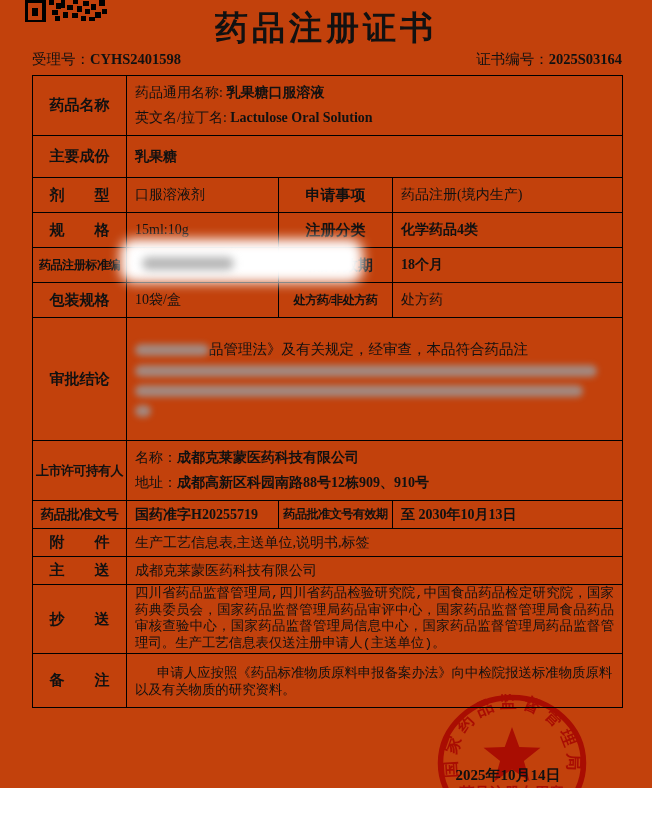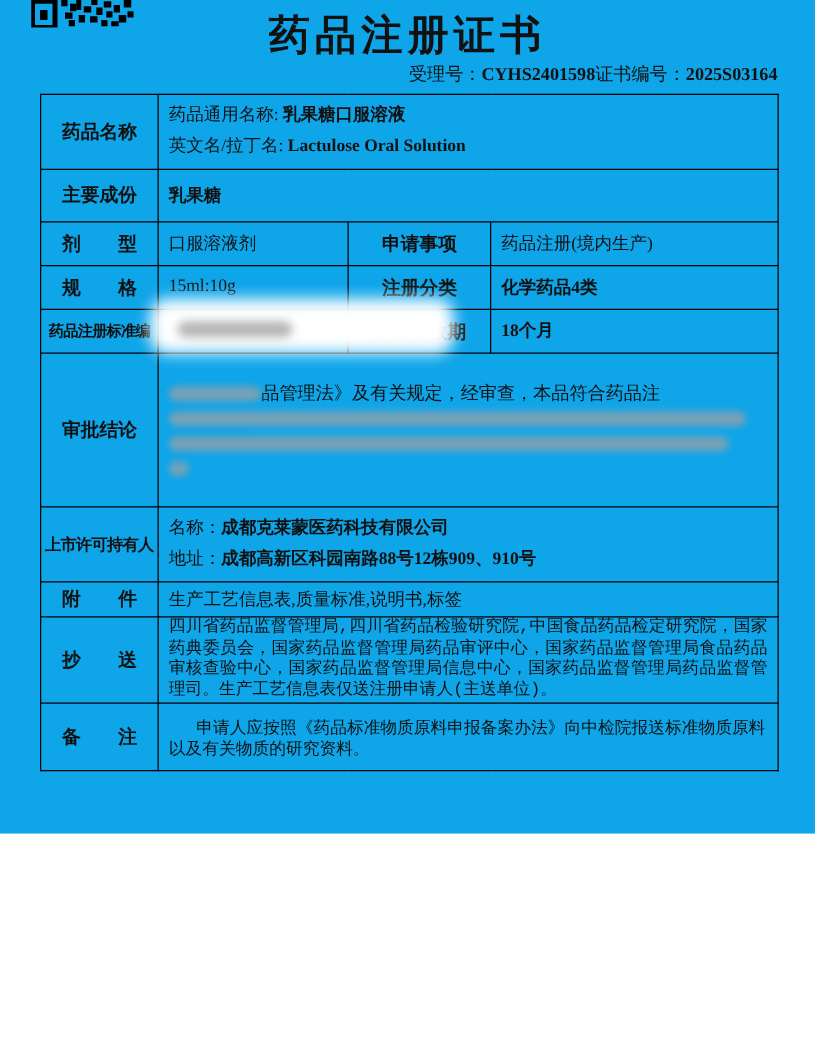--- a/index.html
+++ b/index.html
@@ -1,26 +1,26 @@
 <!DOCTYPE html>
 <html><head>
 <meta charset="utf-8">
 <style>
   html,body{margin:0;padding:0;background:#fff;}
   .page{
-    position:relative;width:652px;height:667px;background:#0ea5e9;overflow:hidden;
+    position:relative;width:652px;height:788px;background:#c2410c;overflow:hidden;
     font-family:"Liberation Serif","DejaVu Serif",serif;color:#111;
   }
   
   .qr{position:absolute;left:25px;top:0;}
   .title{
     position:absolute;left:0;top:6px;width:100%;text-align:center;
     font-size:33px;font-weight:bold;letter-spacing:4px;margin:0;
   }
-  .meta{position:absolute;left:32px;top:50px;width:590px;font-size:14.5px;text-align:right;}
+  .meta{position:absolute;left:32px;top:50px;width:590px;font-size:14.5px;}
   .meta .right{float:right;}
   .meta .num{font-weight:600;}
   
   table.cert{
     position:absolute;left:32px;top:75px;width:590px;
     border-collapse:collapse;table-layout:fixed;
   }
   td{border:1.6px solid #000;padding:1px 8px;font-size:14px;vertical-align:middle;overflow:hidden;}
   td.lbl{font-weight:bold;text-align:center;font-size:15px;padding:1px 2px;}
   td.lbl-sm{font-size:12.2px;letter-spacing:-0.6px;white-space:nowrap;}
@@ -120,46 +120,62 @@
       <td class="b">化学药品4类</td>
     </tr>
 
     <tr class="r5">
       <td class="lbl lbl-sm">药品注册标准编</td>
       <td></td>
       <td class="lbl">药品有效期</td>
       <td class="b">18个月</td>
     </tr>
 
+    <tr class="r6">
+      <td class="lbl">包装规格</td>
+      <td>10袋/盒</td>
+      <td class="lbl lbl-sm">处方药/非处方药</td>
+      <td>处方药</td>
+    </tr>
 
     <tr class="r7">
       <td class="lbl">审批结论</td>
       <td colspan="3" class="concl">
         <div class="ln"><span class="strip" style="width:74px"></span><span class="frag">品管理法》及有关规定，经审查，本品符合药品注</span></div>
         <div class="ln"><span class="strip" style="width:462px"></span></div>
         <div class="ln"><span class="strip" style="width:448px"></span></div>
         <div class="ln"><span class="strip" style="width:16px"></span></div>
       </td>
     </tr>
 
     <tr class="r8">
       <td class="lbl lbl-sm" style="font-size:13px">上市许可持有人</td>
       <td colspan="3" class="dual">
         <div><span>名称：</span><span class="b">成都克莱蒙医药科技有限公司</span></div>
         <div><span>地址：</span><span class="b">成都高新区科园南路88号12栋909、910号</span></div>
       </td>
     </tr>
 
 
+    <tr class="r10">
+      <td class="lbl lbl-sm" style="font-size:13.5px">药品批准文号</td>
+      <td class="b">国药准字H20255719</td>
+      <td class="lbl lbl-sm">药品批准文号有效期</td>
+      <td class="b">至 2030年10月13日</td>
+    </tr>
 
     <tr class="r11">
       <td class="lbl">附　　件</td>
-      <td colspan="3">生产工艺信息表,质量标准,说明书,标签</td>
-    </tr>
-
+      <td colspan="3">生产工艺信息表,主送单位,说明书,标签</td>
+    </tr>
+
+    <tr class="r12">
+      <td class="lbl">主　　送</td>
+      <td colspan="3">成都克莱蒙医药科技有限公司</td>
+    </tr>
 
     <tr class="r13">
       <td class="lbl">抄　　送</td>
       <td colspan="3">
         <span class="cc-text">四川省药品监督管理局,四川省药品检验研究院,中国食品药品检定研究院，国家药典委员会，国家药品监督管理局药品审评中心，国家药品监督管理局食品药品审核查验中心，国家药品监督管理局信息中心，国家药品监督管理局药品监督管理司。生产工艺信息表仅送注册申请人(主送单位)。</span>
       </td>
     </tr>
 
     <tr class="r14">
       <td class="lbl">备　　注</td>

